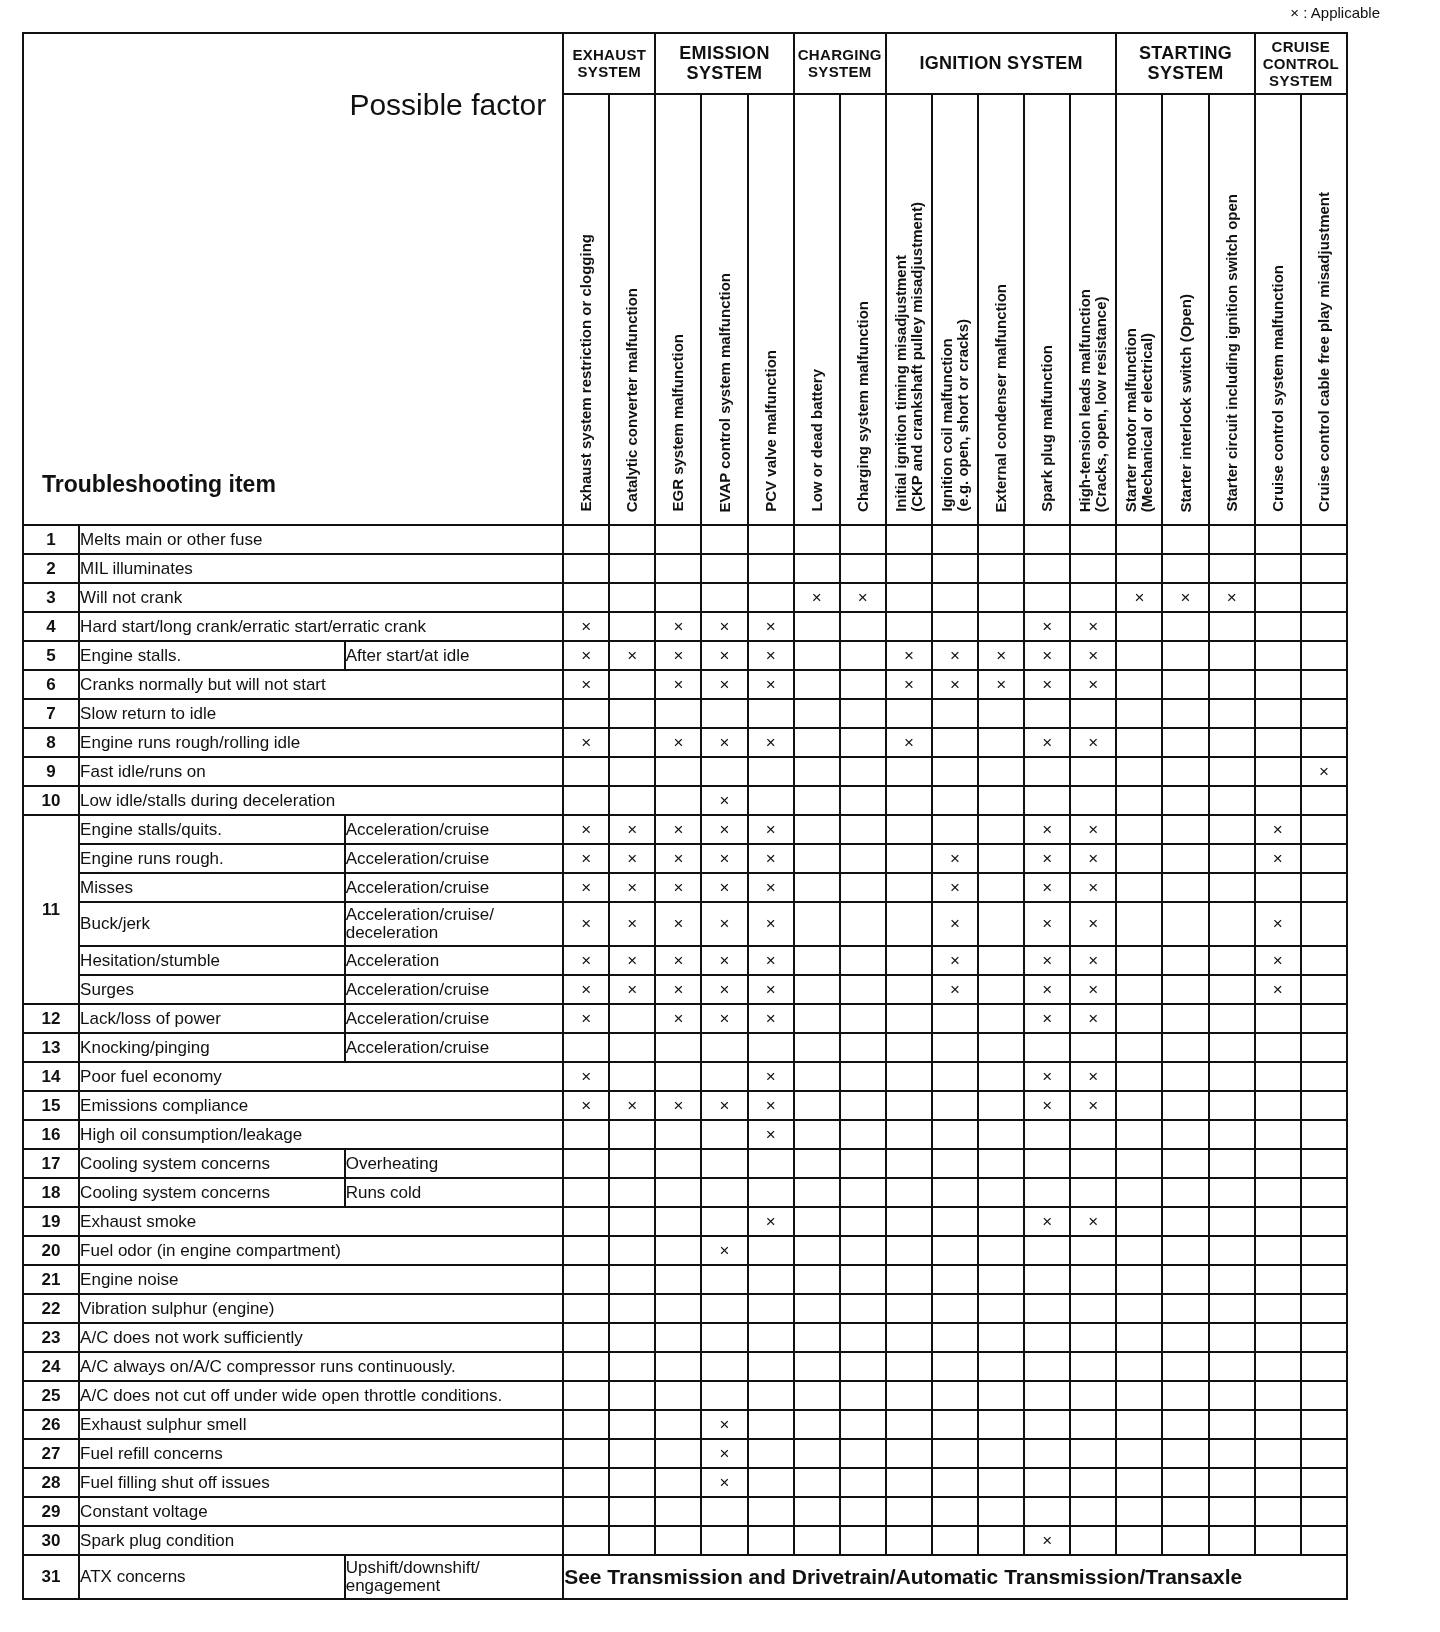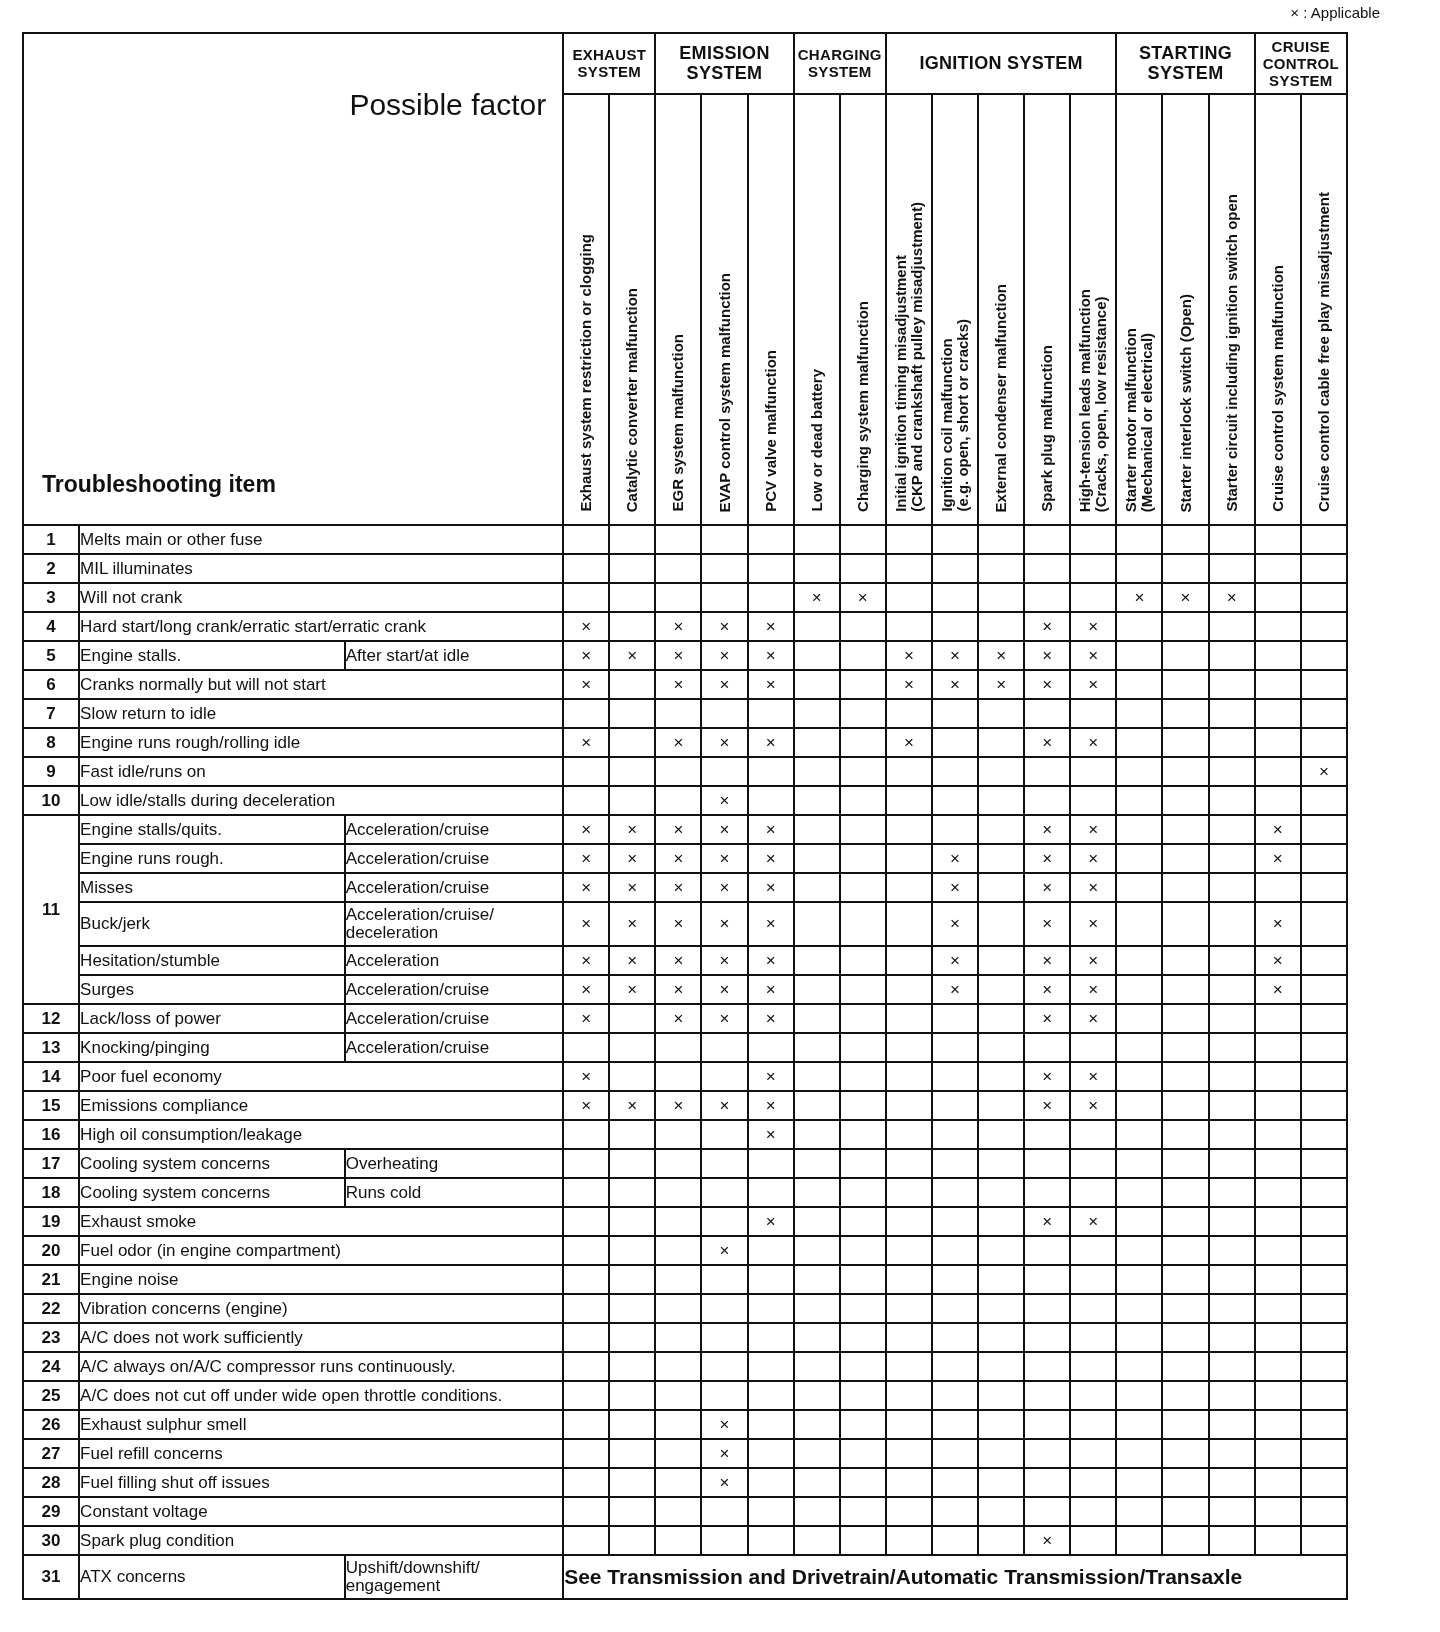--- a/index.html
+++ b/index.html
@@ -626,21 +626,21 @@
         <td class="mk"></td>
         <td class="mk"></td>
         <td class="mk"></td>
         <td class="mk"></td>
         <td class="mk"></td>
         <td class="mk"></td>
         <td class="mk"></td>
       </tr>
       <tr class="r">
         <td class="num">22</td>
-        <td class="item" colspan="2">Vibration concerns (engine)</td>
+        <td class="item" colspan="2">Vibration sulphur (engine)</td>
         <td class="mk"></td>
         <td class="mk"></td>
         <td class="mk"></td>
         <td class="mk"></td>
         <td class="mk"></td>
         <td class="mk"></td>
         <td class="mk"></td>
         <td class="mk"></td>
         <td class="mk"></td>
         <td class="mk"></td>

